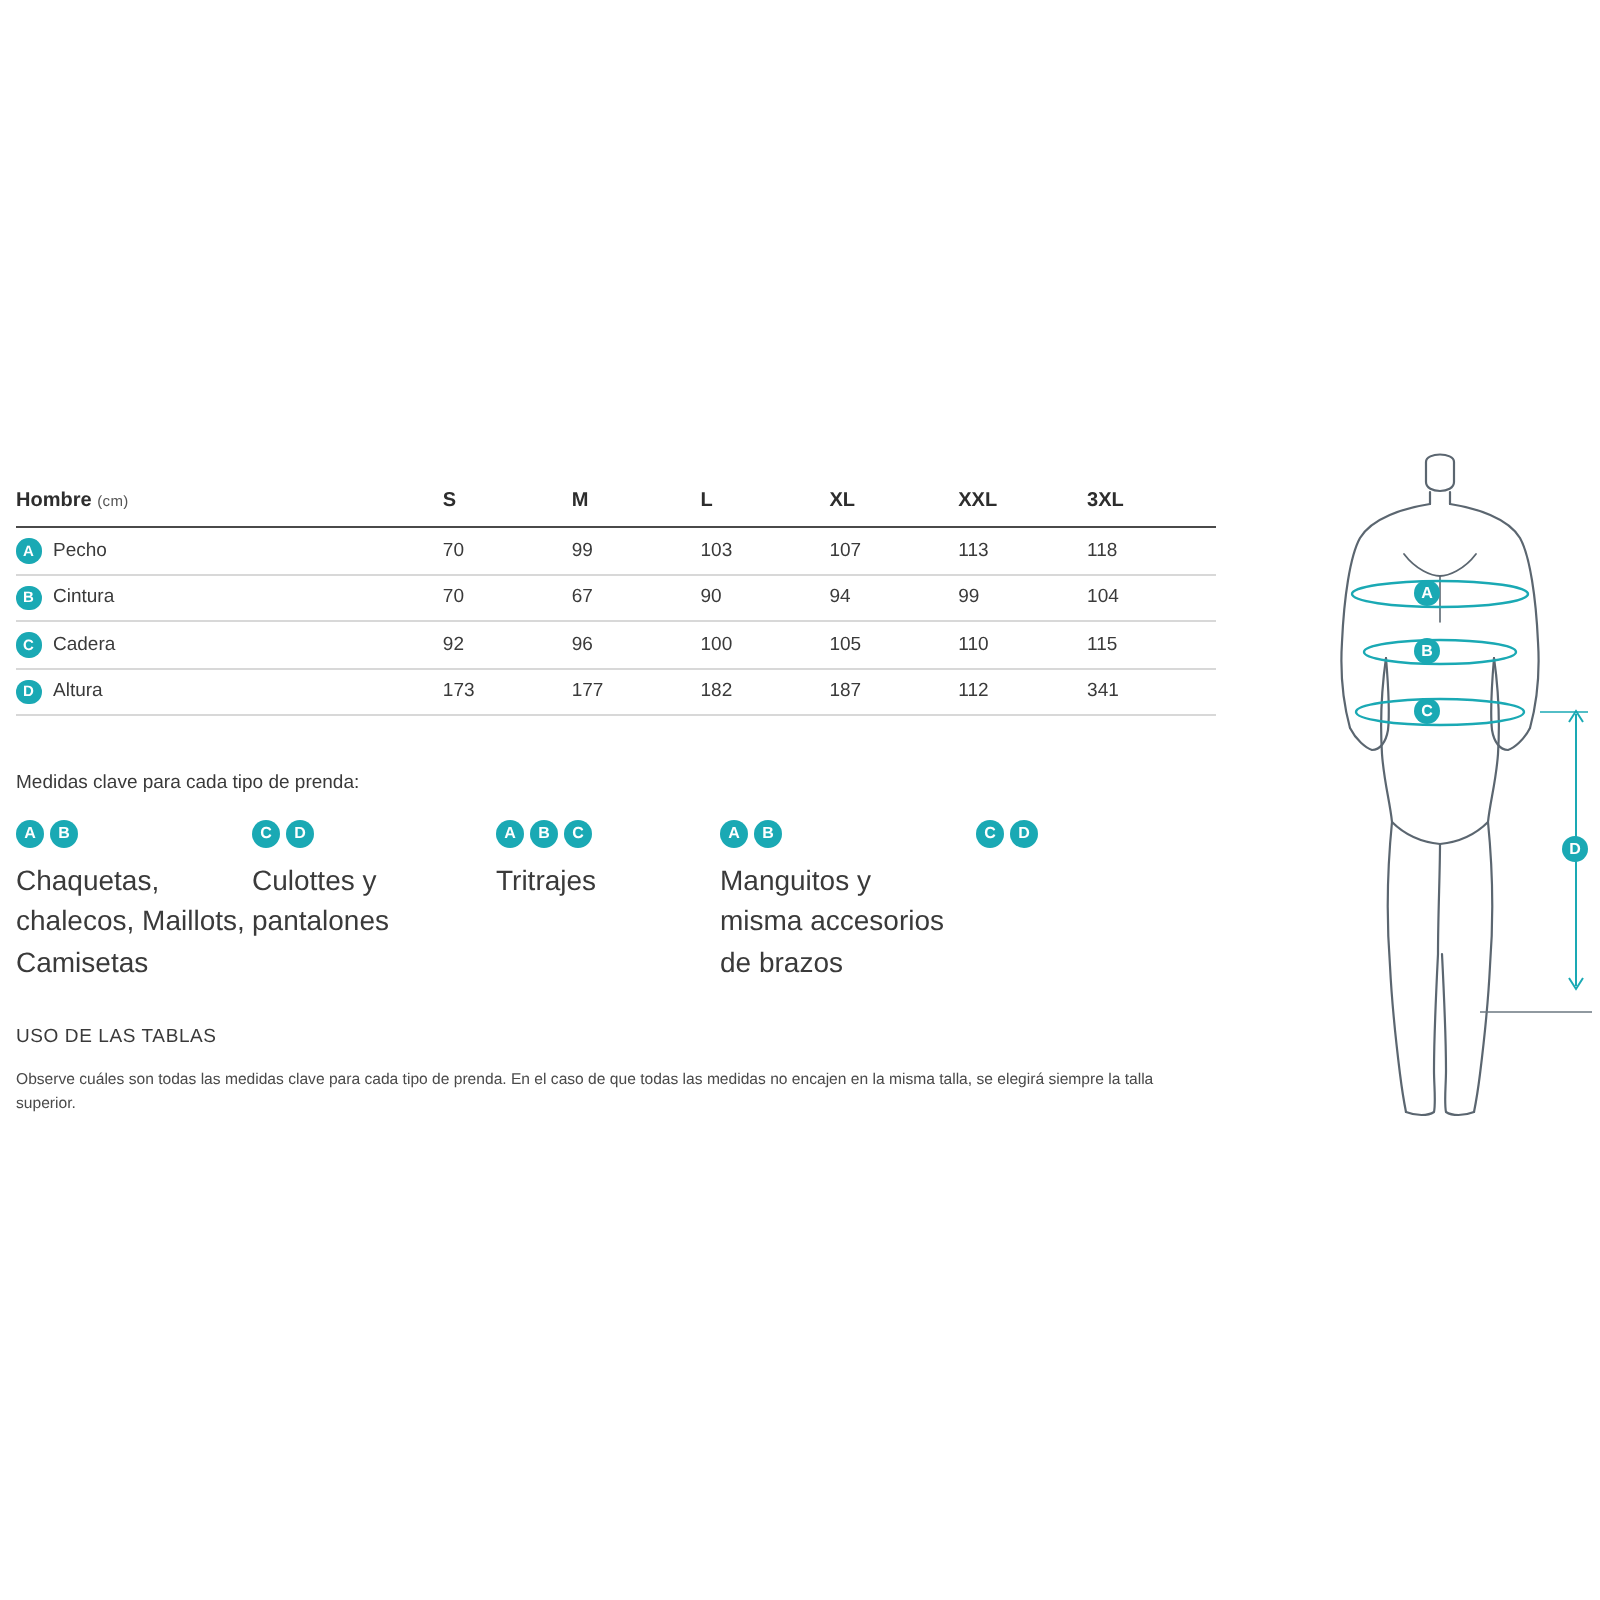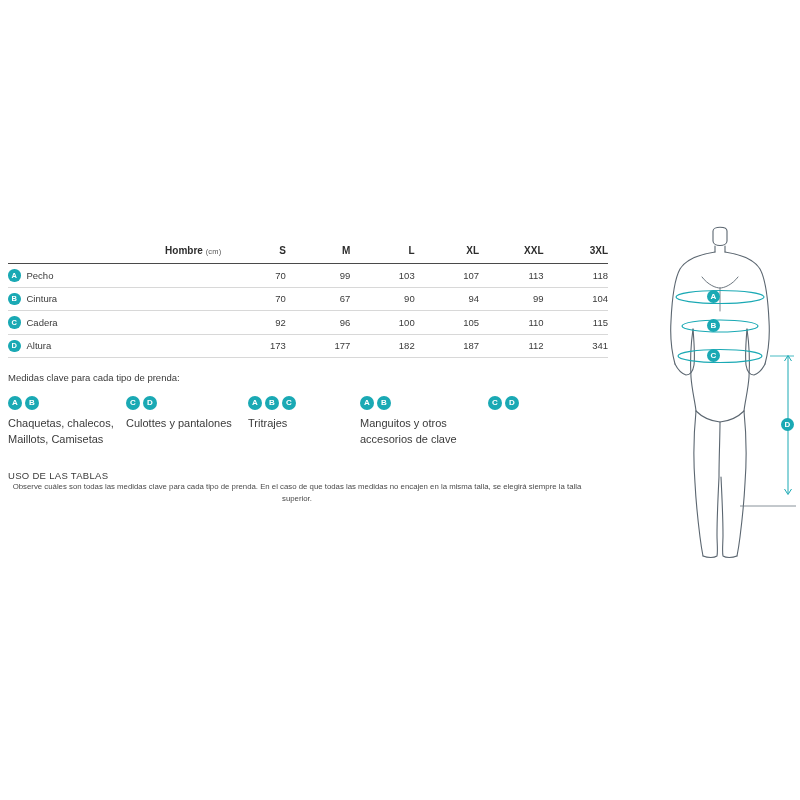--- a/index.html
+++ b/index.html
@@ -28,21 +28,21 @@
     top: 245px;
     width: 784px;
   }
   
   .size-table {
     width: 600px;
     border-collapse: collapse;
     font-size: 9.5px;
   }
   .size-table th, .size-table td {
-    text-align: right;
+    text-align: left;
     padding: 0;
     font-weight: normal;
   }
   .size-table thead th {
     font-size: 10px;
     font-weight: bold;
     color: #2d2d2d;
     padding-bottom: 7px;
     vertical-align: bottom;
   }
@@ -86,67 +86,66 @@
     line-height: 1;
     flex: 0 0 auto;
   }
   .badge-lg {
     width: 14px;
     height: 14px;
     font-size: 8px;
   }
   
   .key-title {
-    margin-top: 14px;
+    margin-top: 28px;
     font-size: 9.5px;
     color: #3a3a3a;
   }
   .key-row {
     margin-top: 13px;
     display: flex;
     width: 640px;
   }
   .key-item {
     display: flex;
     flex-direction: column;
     gap: 6px;
   }
   .key-badges {
     display: flex;
     gap: 3px;
   }
   .key-text {
-    font-size: 11px;
+    font-size: 14px;
     line-height: 1.45;
     color: #3a3a3a;
     max-width: 118px;
   }
   .ki-1 { width: 118px; }
   .ki-2 { width: 122px; }
   .ki-3 { width: 112px; }
   .ki-4 { width: 128px; }
   .ki-5 { width: 140px; }
 
   
   .usage {
     margin-top: 22px;
     width: 600px;
   }
   .usage-title {
     font-size: 9.5px;
     color: #3a3a3a;
     letter-spacing: 0.3px;
-    margin-bottom: 0;
+    margin-bottom: 10px;
   }
   .usage-text {
     font-size: 7.8px;
     line-height: 1.5;
     color: #4a4a4a;
     width: 578px;
-    text-align: center;
   }
 
   
   .figure {
     position: absolute;
     left: 650px;
     top: 225px;
     width: 150px;
     height: 340px;
   }
@@ -274,21 +273,21 @@
           <span class="badge badge-lg">B</span>
           <span class="badge badge-lg">C</span>
         </div>
         <div class="key-text">Tritrajes</div>
       </div>
       <div class="key-item ki-4">
         <div class="key-badges">
           <span class="badge badge-lg">A</span>
           <span class="badge badge-lg">B</span>
         </div>
-        <div class="key-text">Manguitos y otros accesorios de clave</div>
+        <div class="key-text">Manguitos y misma accesorios de brazos</div>
       </div>
       <div class="key-item ki-5">
         <div class="key-badges">
           <span class="badge badge-lg">C</span>
           <span class="badge badge-lg">D</span>
         </div>
       </div>
     </div>
 
     <div class="usage">

